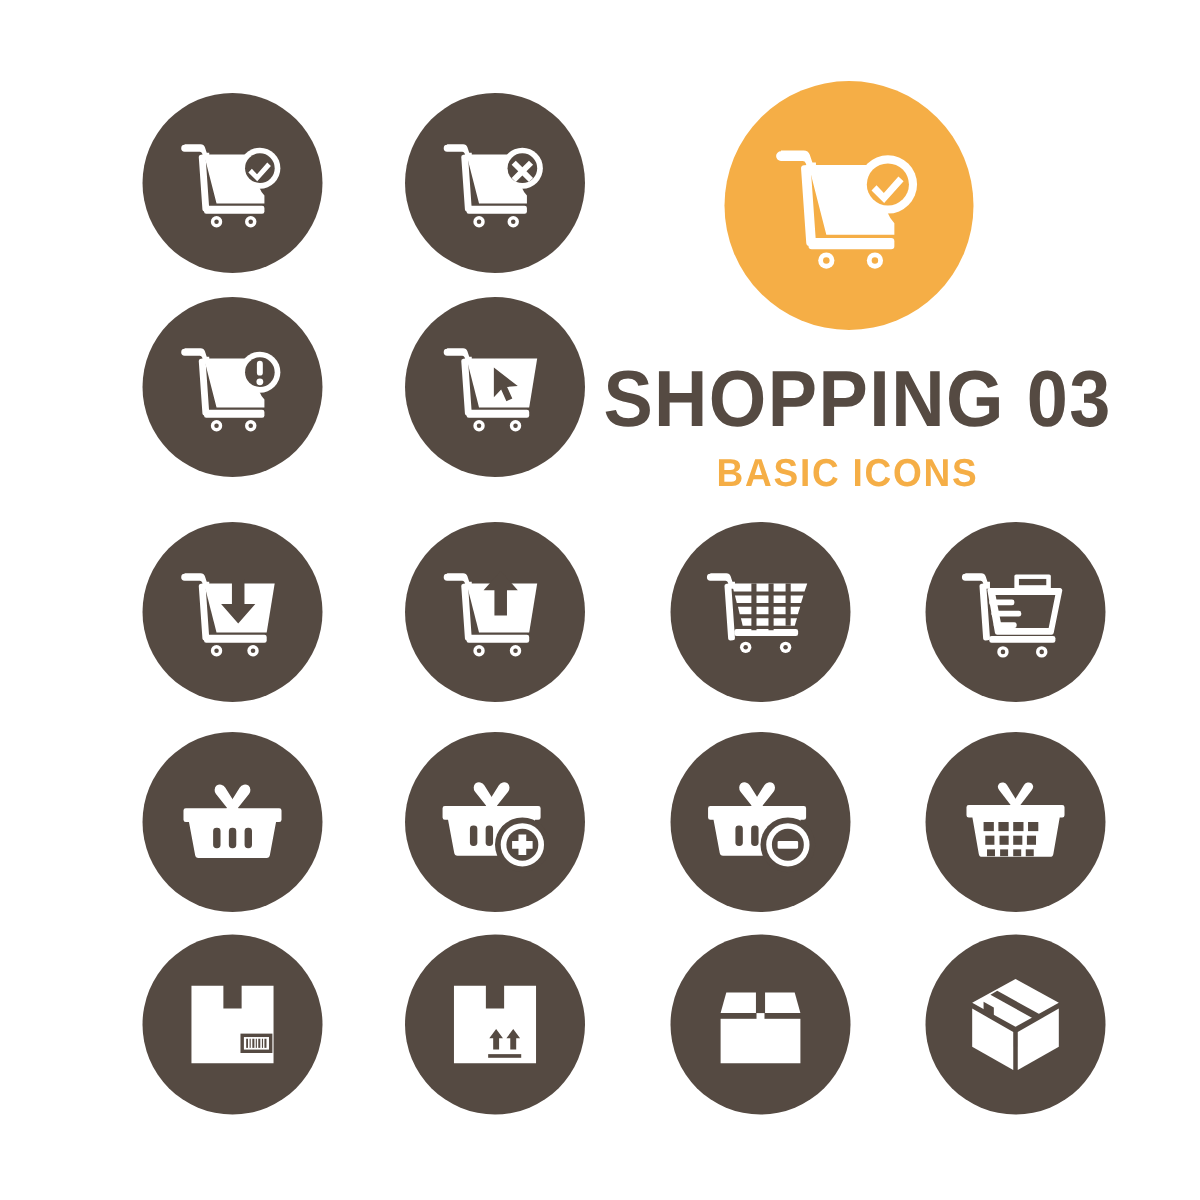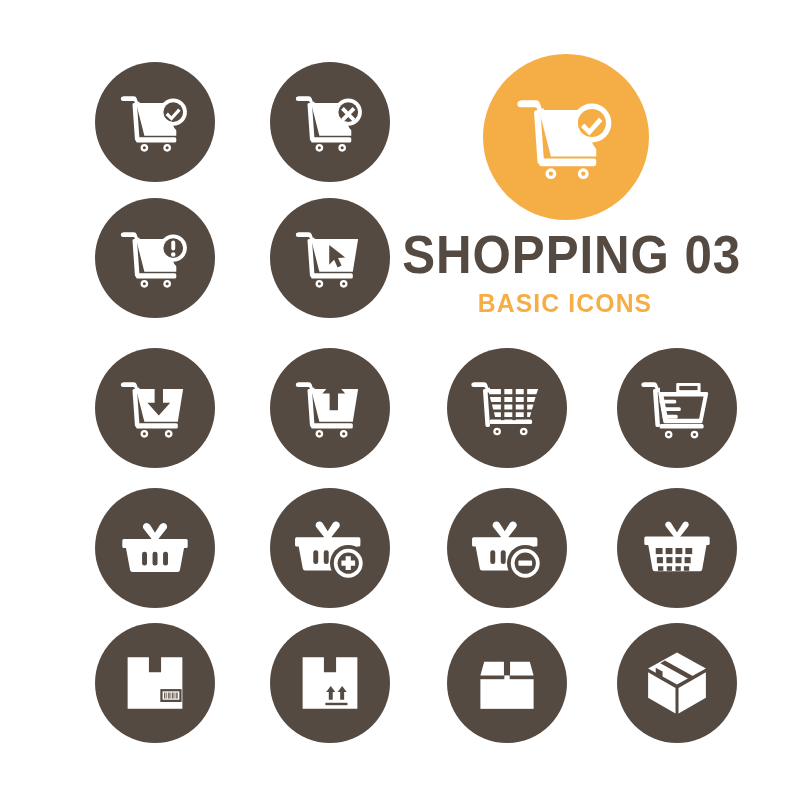--- a/index.html
+++ b/index.html
@@ -49,21 +49,21 @@
     justify-content: center;
   }
   .hero-tile svg {
     width: 108px;
     height: 108px;
     display: block;
   }
   .title-block {
     position: absolute;
     left: 390px;
-    top: 228px;
+    top: 240px;
     width: 350px;
     text-align: center;
   }
   .title-main {
     font-family: "Liberation Sans Narrow", "Liberation Sans", sans-serif;
     font-size: 53px;
     font-weight: bold;
     letter-spacing: 1px;
     color: #554a42;
     line-height: 1.0;

